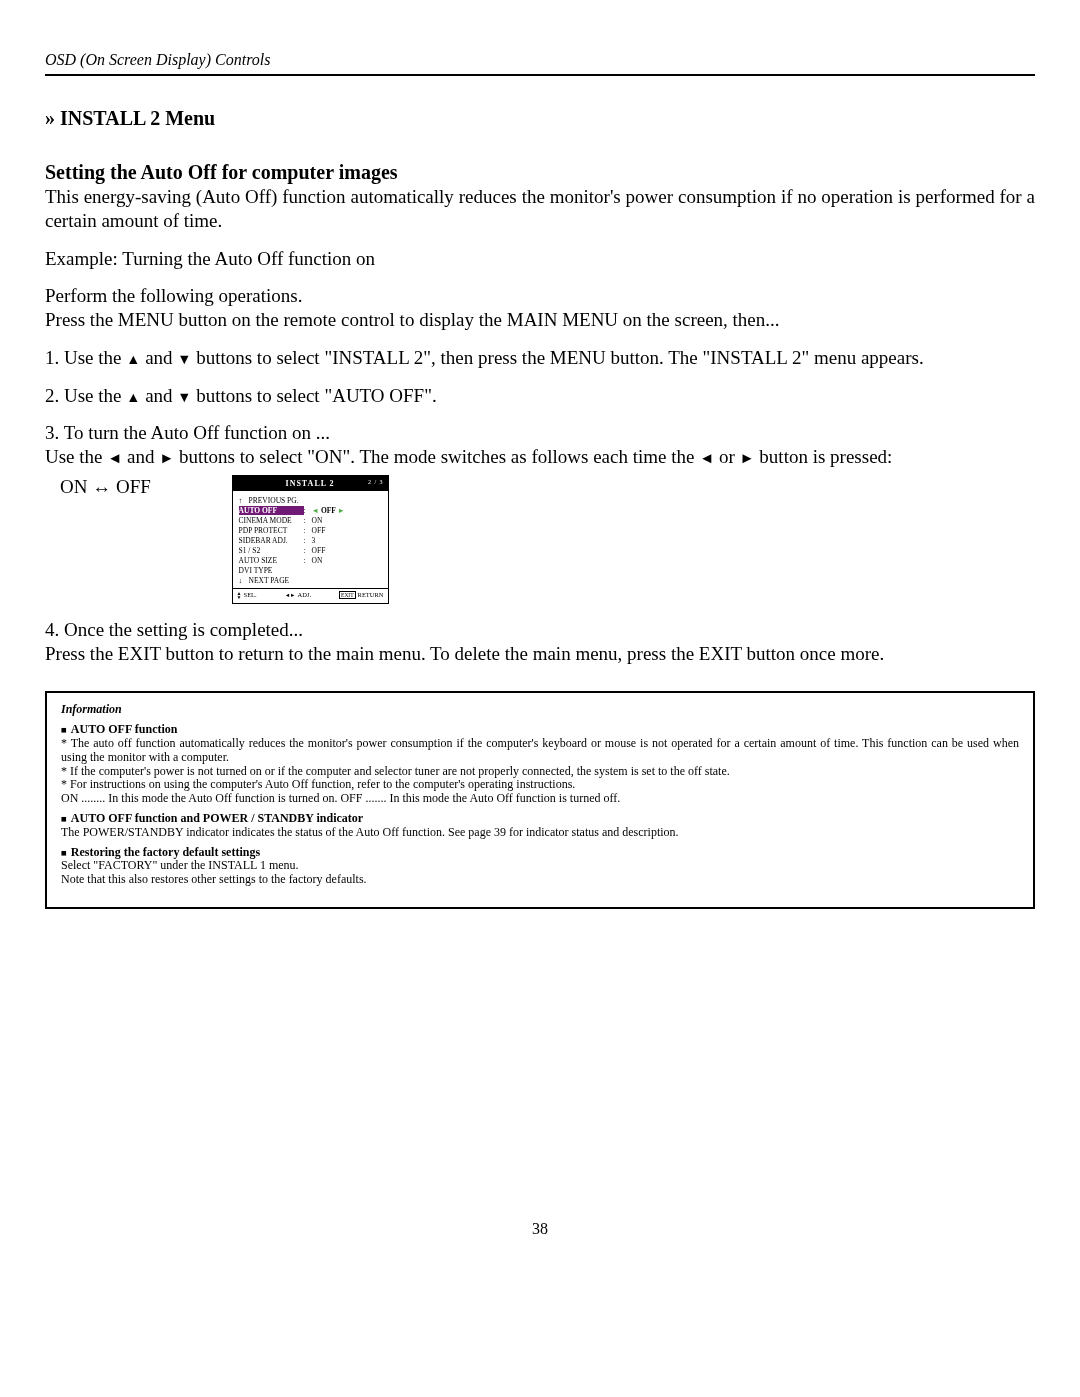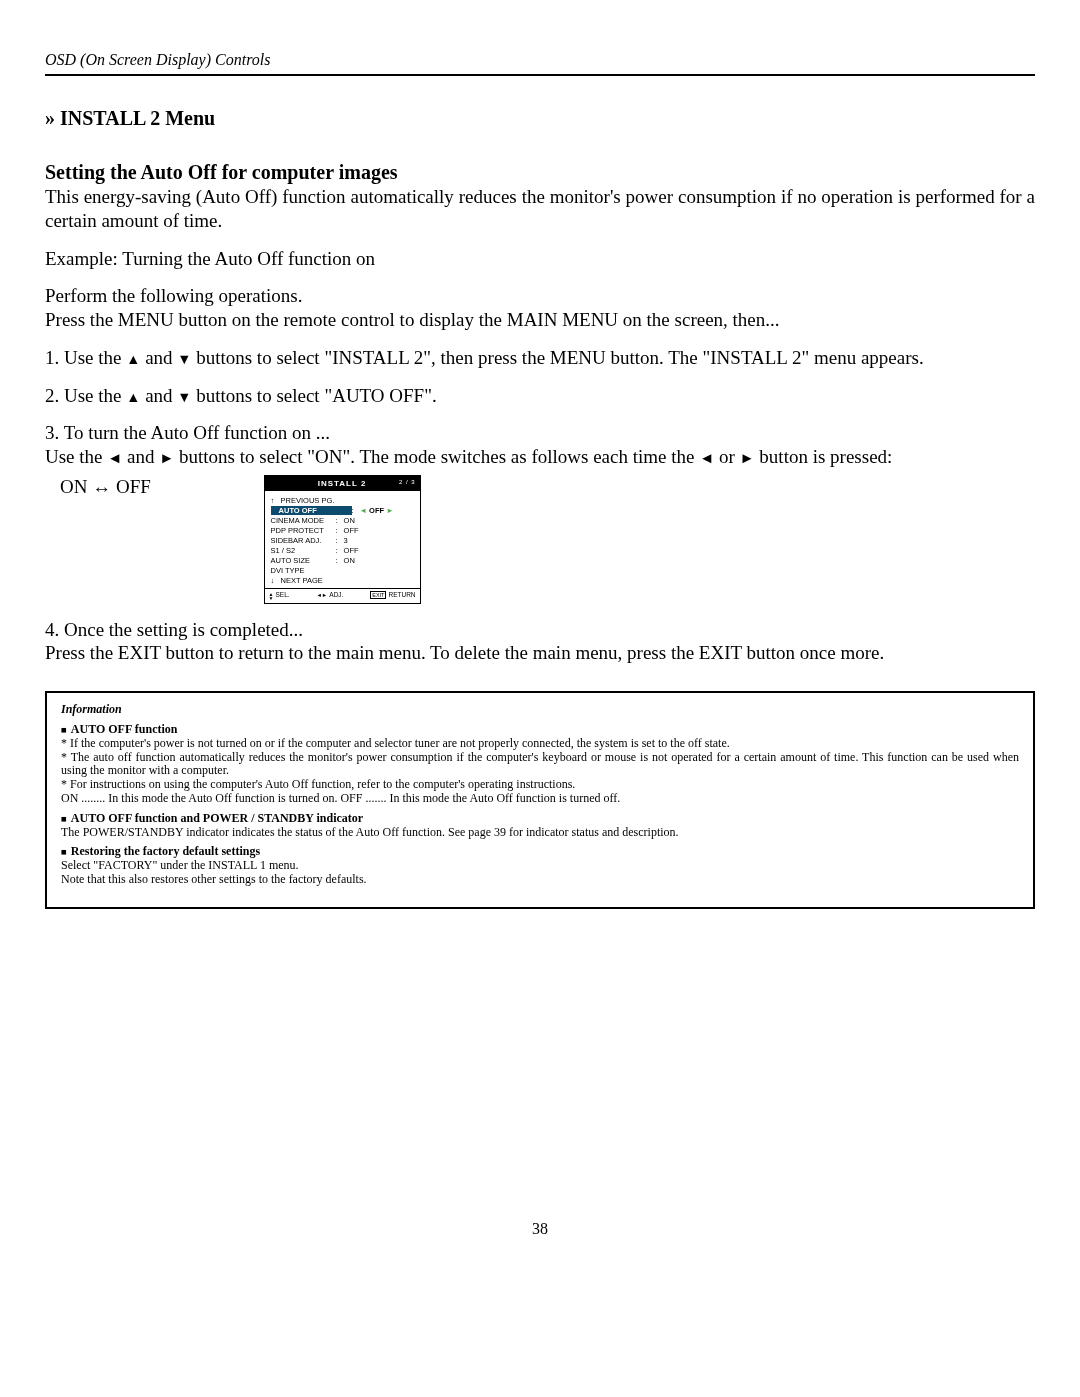--- a/index.html
+++ b/index.html
@@ -42,26 +42,26 @@
   .tri-r::before  { content: "►"; font-size: 0.8em; }
   .sq::before     { content: "■"; font-size: 0.8em; margin-right: 4px;}
 
   
   .osd-row { margin-top: 6px; }
   .osd-wrap {
     display: inline-block;
     vertical-align: top;
     width: 155px;
     border: 1px solid #000;
-    font-family: Liberation Sans, sans-serif;
+    font-family: Liberation Serif, serif;
     font-size: 7.5px;
     line-height: 1.2;
     color: #000;
     background: #fff;
-    margin-left: 108px;
+    margin-left: 76px;
   }
   .osd-title {
     background: #000;
     color: #fff;
     font-weight: bold;
     letter-spacing: 1px;
     text-align: center;
     padding: 3px 0;
     position: relative;
     font-size: 8px;
@@ -70,24 +70,24 @@
     position: absolute;
     right: 4px;
     top: 3px;
     font-size: 6px;
     font-weight: normal;
   }
   .osd-body { padding: 4px 6px 2px 6px; }
   .osd-line { white-space: nowrap; margin: 1px 0; }
   .osd-arrow { display:inline-block; width: 10px; }
   .osd-sel {
-    background: #0c4a6e;
+    background: #701a75;
     color: #fff;
     display: inline-block;
-    padding: 0 8px;
+    padding: 0 0;
     font-weight: bold;
   }
   .osd-k { display:inline-block; width: 65px; }
   .osd-col { display:inline-block; width: 8px; }
   .osd-v { display:inline-block; }
   .osd-v-sel { font-weight: bold; }
   .osd-v .g { color: #52b04a; font-weight: bold; }
   .osd-foot {
     border-top: 1px solid #000;
     padding: 2px 4px 3px 4px;
@@ -188,22 +188,22 @@
   </div>
 </div>
 
 <div class="step ital">4. Once the setting is completed...</div>
 <div class="para">Press the EXIT button to return to the main menu. To delete the main menu, press the EXIT button once more.</div>
 
 <div class="info-box">
   <div class="info-h">Information</div>
 
   <div class="info-sub"><span class="sq"></span><span>AUTO OFF function</span></div>
+  <div class="info-p">* The auto off function automatically reduces the monitor's power consumption if the computer's keyboard or mouse is not operated for a certain amount of time. This function can be used when using the monitor with a computer.</div>
   <div class="info-p">* If the computer's power is not turned on or if the computer and selector tuner are not properly connected, the system is set to the off state.</div>
-  <div class="info-p">* The auto off function automatically reduces the monitor's power consumption if the computer's keyboard or mouse is not operated for a certain amount of time. This function can be used when using the monitor with a computer.</div>
   <div class="info-p">* For instructions on using the computer's Auto Off function, refer to the computer's operating instructions.</div>
 
   <div class="info-p">ON ........ In this mode the Auto Off function is turned on. OFF ....... In this mode the Auto Off function is turned off.</div>
 
   <div class="info-sub"><span class="sq"></span><span>AUTO OFF function and POWER / STANDBY indicator</span></div>
   <div class="info-p">The POWER/STANDBY indicator indicates the status of the Auto Off function. See page 39 for indicator status and description.</div>
 
   <div class="info-sub"><span class="sq"></span><span>Restoring the factory default settings</span></div>
   <div class="info-p">Select "FACTORY" under the INSTALL 1 menu.</div>
   <div class="info-p">Note that this also restores other settings to the factory defaults.</div>

